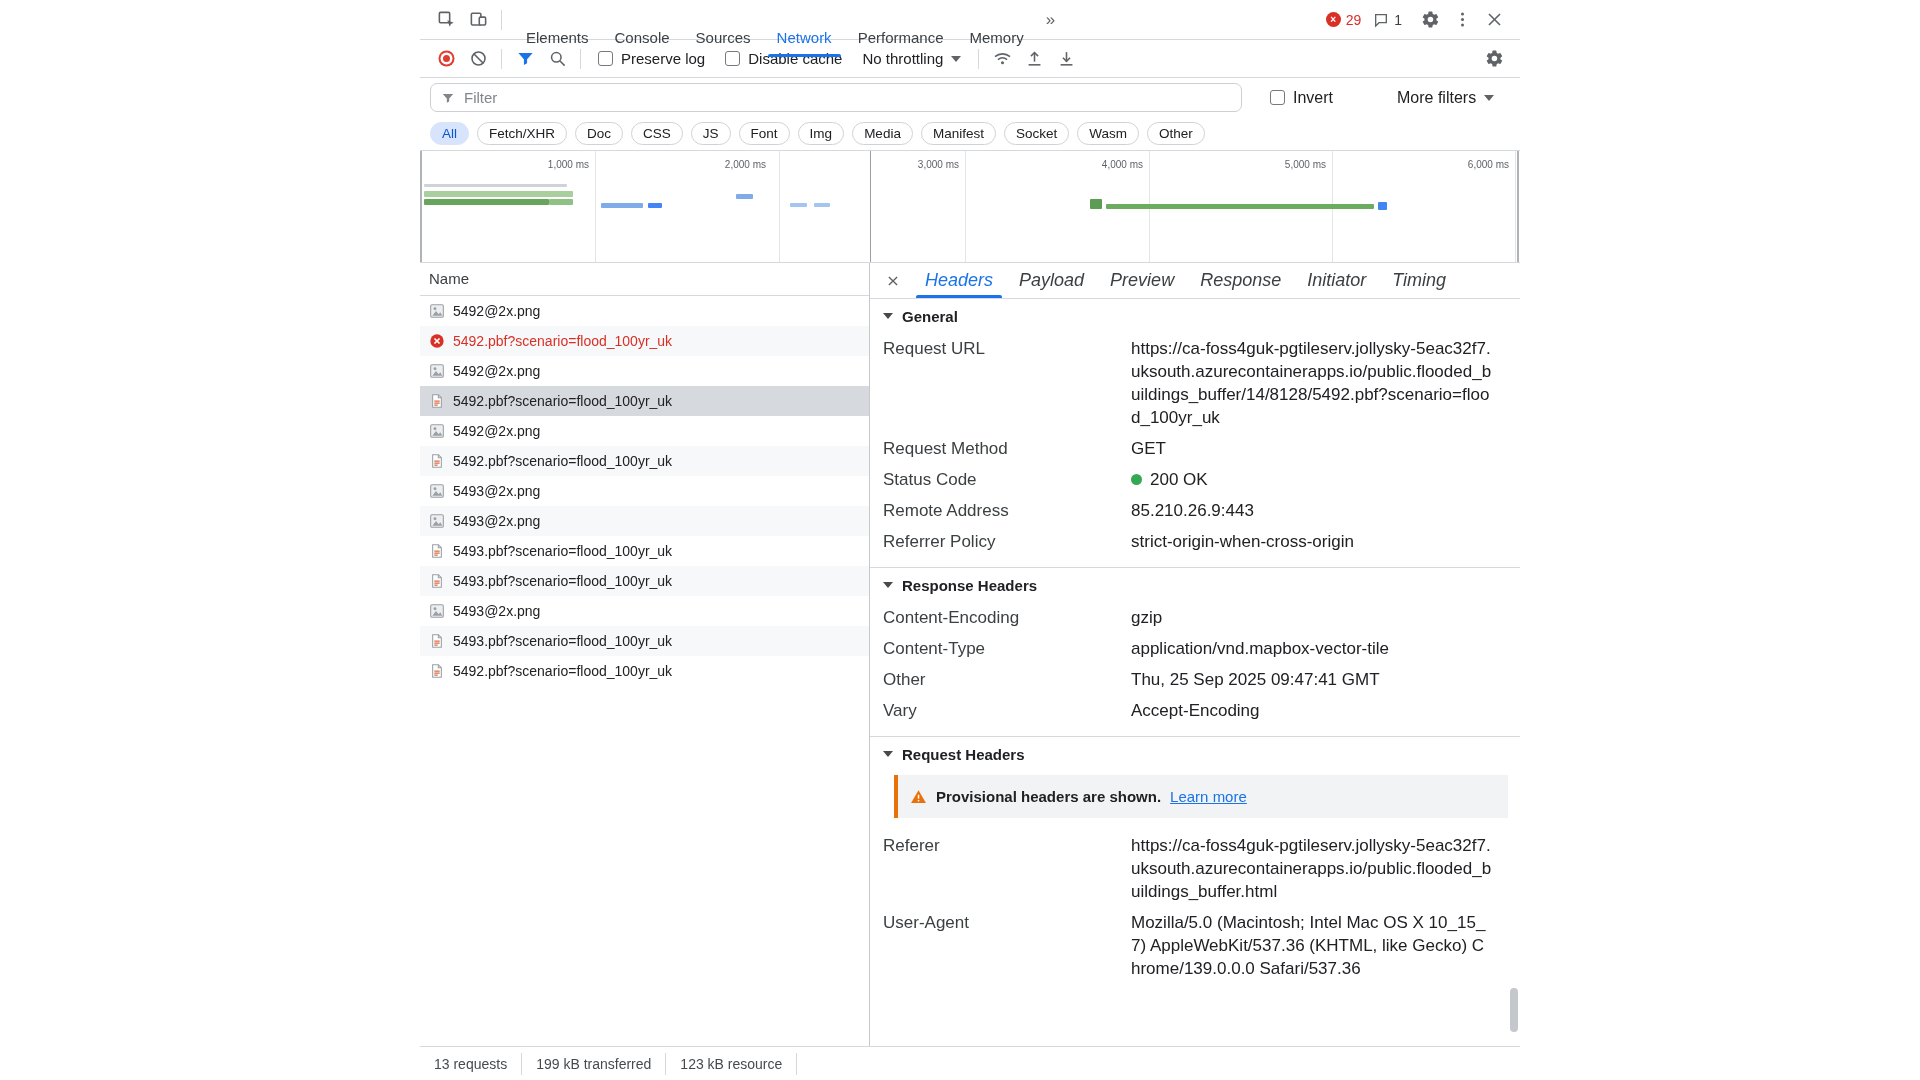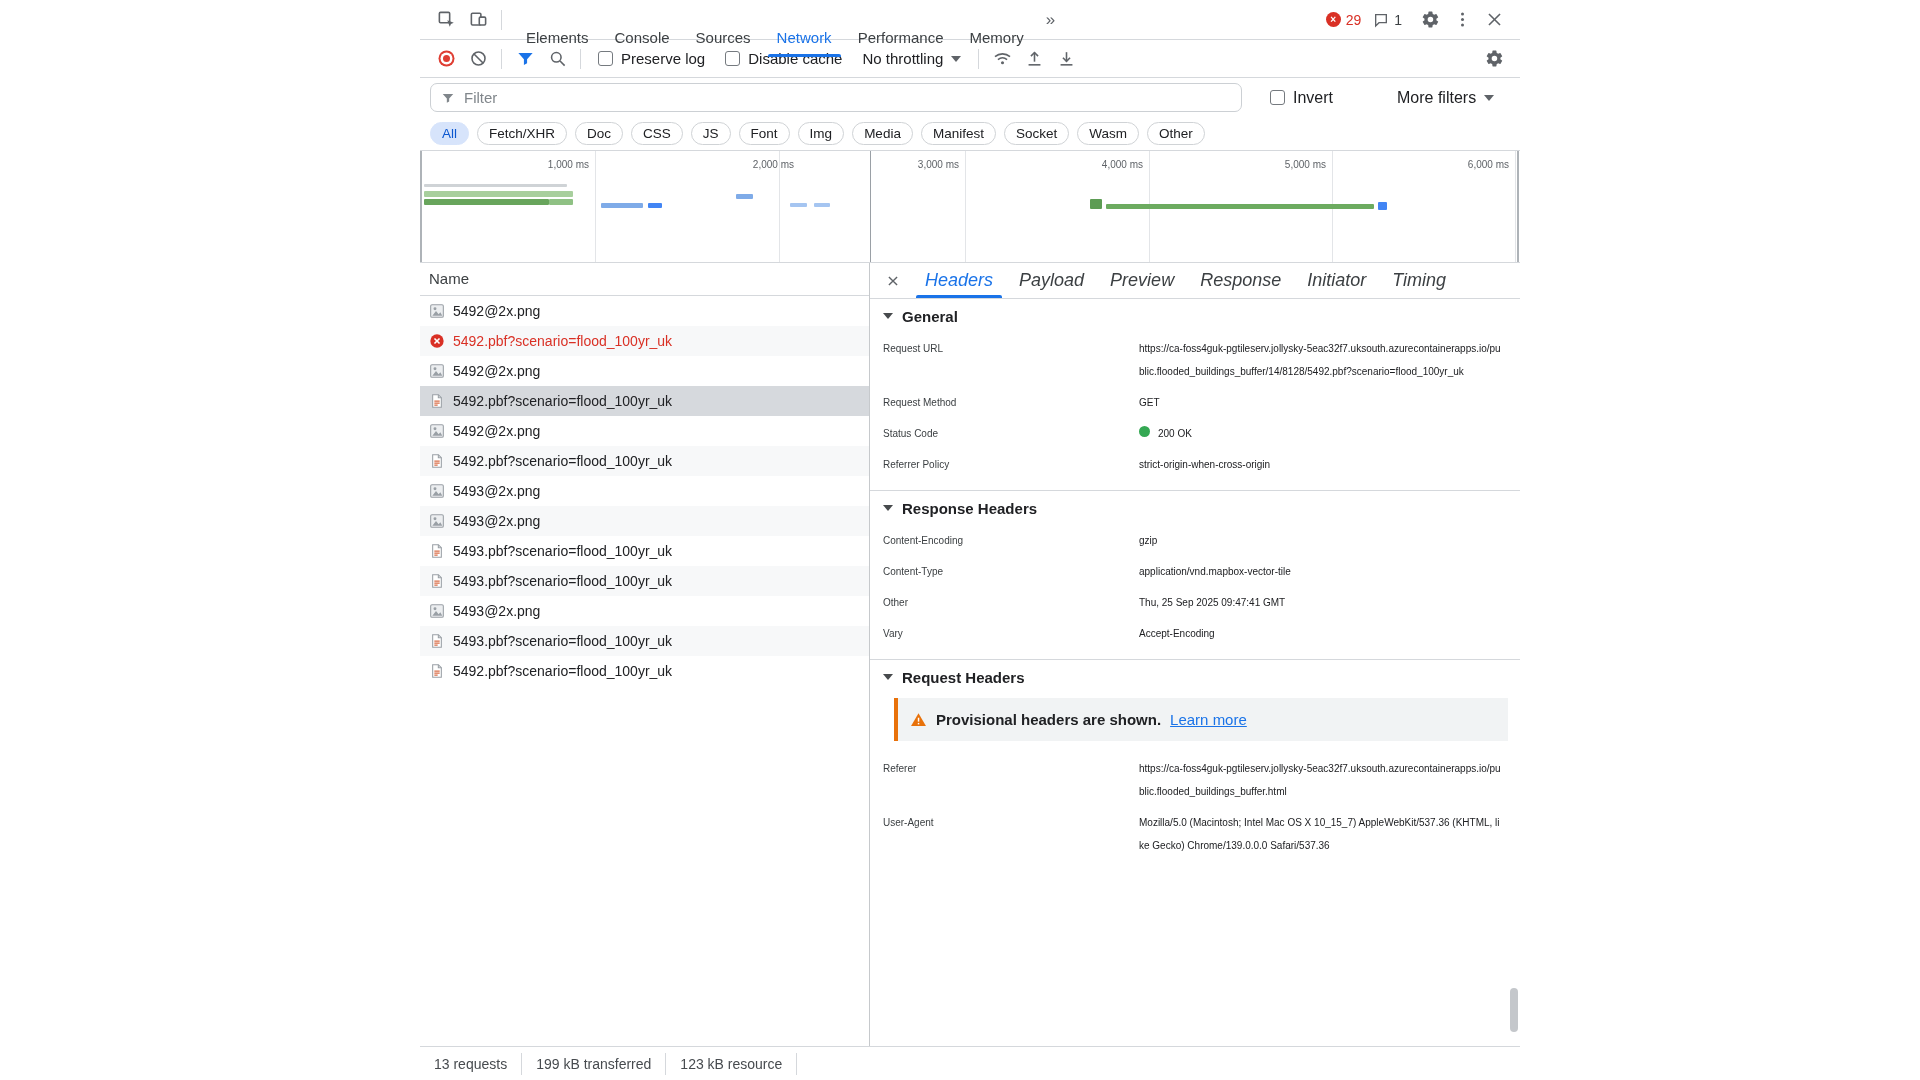--- a/index.html
+++ b/index.html
@@ -73,21 +73,21 @@
   .dtab { padding:0 13px; height:100%; display:flex; align-items:center; font-size:18px; color:#3c4043; position:relative; cursor:pointer; white-space:nowrap;font-style:italic; }
   .dtab.active { color:#1a73e8; }
   .dtab.active::after { content:''; position:absolute; left:4px; right:4px; bottom:0; height:3px; background:#1a73e8; border-radius:2px 2px 0 0; }
 
   .headers-pane { flex:1; overflow:hidden; }
   .section { padding-bottom:10px; }
   .section + .section { border-top:1px solid #d5d8dc; }
   .section-head { height:34px; display:flex; align-items:center; gap:9px; padding:0 13px; cursor:pointer; }
   .tri { width:0; height:0; border-left:5px solid transparent; border-right:5px solid transparent; border-top:6px solid #474a4d; }
   .section-title { font-size:15px; font-weight:600; color:#202124; }
-  .kv { display:flex; padding:4px 14px 4px 13px; font-size:10px; line-height:23px;gap:8px; }
+  .kv { display:flex; padding:4px 14px 4px 13px; font-size:17px; line-height:23px; }
   .kv .k { width:248px; flex:none; color:#3c4043; }
   .kv .v { color:#202124; word-break:break-all; max-width:362px; }
   .dot { display:inline-block; width:11px; height:11px; border-radius:50%; background:#34a853; margin-right:8px; }
   .warn-box { margin:4px 12px 12px 24px; background:#f1f3f4; border-left:4px solid #e8710a; display:flex; align-items:center; gap:9px; padding:13px 12px; font-size:15px; }
   .warn-ico svg { width:17px; height:17px; }
   .warn-bold { font-weight:bold; color:#202124; }
   .learn-more { color:#1a73e8; text-decoration:underline; cursor:pointer; }
   .scroll-thumb { position:absolute; right:2px; bottom:14px; width:8px; height:44px; background:#c4c7cb; border-radius:4px; cursor:pointer; }
 
   
@@ -246,21 +246,21 @@
       <span class="chip">Manifest</span>
       <span class="chip">Socket</span>
       <span class="chip">Wasm</span>
       <span class="chip">Other</span>
     </div>
 
   <div class="timeline">
       <span class="gridline" style="left: 175px;"></span>
       <span class="tick-label" style="left: 175px;">1,000 ms</span>
       <span class="gridline" style="left: 359px;"></span>
-      <span class="tick-label" style="left: 380px;">2,000 ms</span>
+      <span class="tick-label" style="left: 352px;">2,000 ms</span>
       <span class="gridline" style="left: 545px;"></span>
       <span class="tick-label" style="left: 545px;">3,000 ms</span>
       <span class="gridline" style="left: 729px;"></span>
       <span class="tick-label" style="left: 729px;">4,000 ms</span>
       <span class="gridline" style="left: 912px;"></span>
       <span class="tick-label" style="left: 912px;">5,000 ms</span>
       <span class="gridline" style="left: 1095px;"></span>
       <span class="tick-label" style="left: 1095px;">6,000 ms</span>
       <span class="tl-bar" style="left: 4px; top: 33px; width: 143px; height: 3px; background: rgb(207, 211, 214);"></span>
       <span class="tl-bar" style="left: 4px; top: 40px; width: 149px; height: 6px; background: rgb(168, 207, 157);"></span>
@@ -440,20 +440,24 @@
             </div>
             <div class="kv">
               <span class="k">Request Method</span>
               <span class="v">GET</span>
             </div>
             <div class="kv">
               <span class="k">Status Code</span>
               <span class="v"><span class="dot" style="background: rgb(52, 168, 83);"></span>200 OK</span>
             </div>
             <div class="kv">
+              <span class="k">Remote Address</span>
+              <span class="v">85.210.26.9:443</span>
+            </div>
+            <div class="kv">
               <span class="k">Referrer Policy</span>
               <span class="v">strict-origin-when-cross-origin</span>
             </div>
           </div>
           <div class="section">
             <div class="section-head">
               <span class="tri"></span>
               <span class="section-title">Response Headers</span>
             </div>
             <div class="kv">

